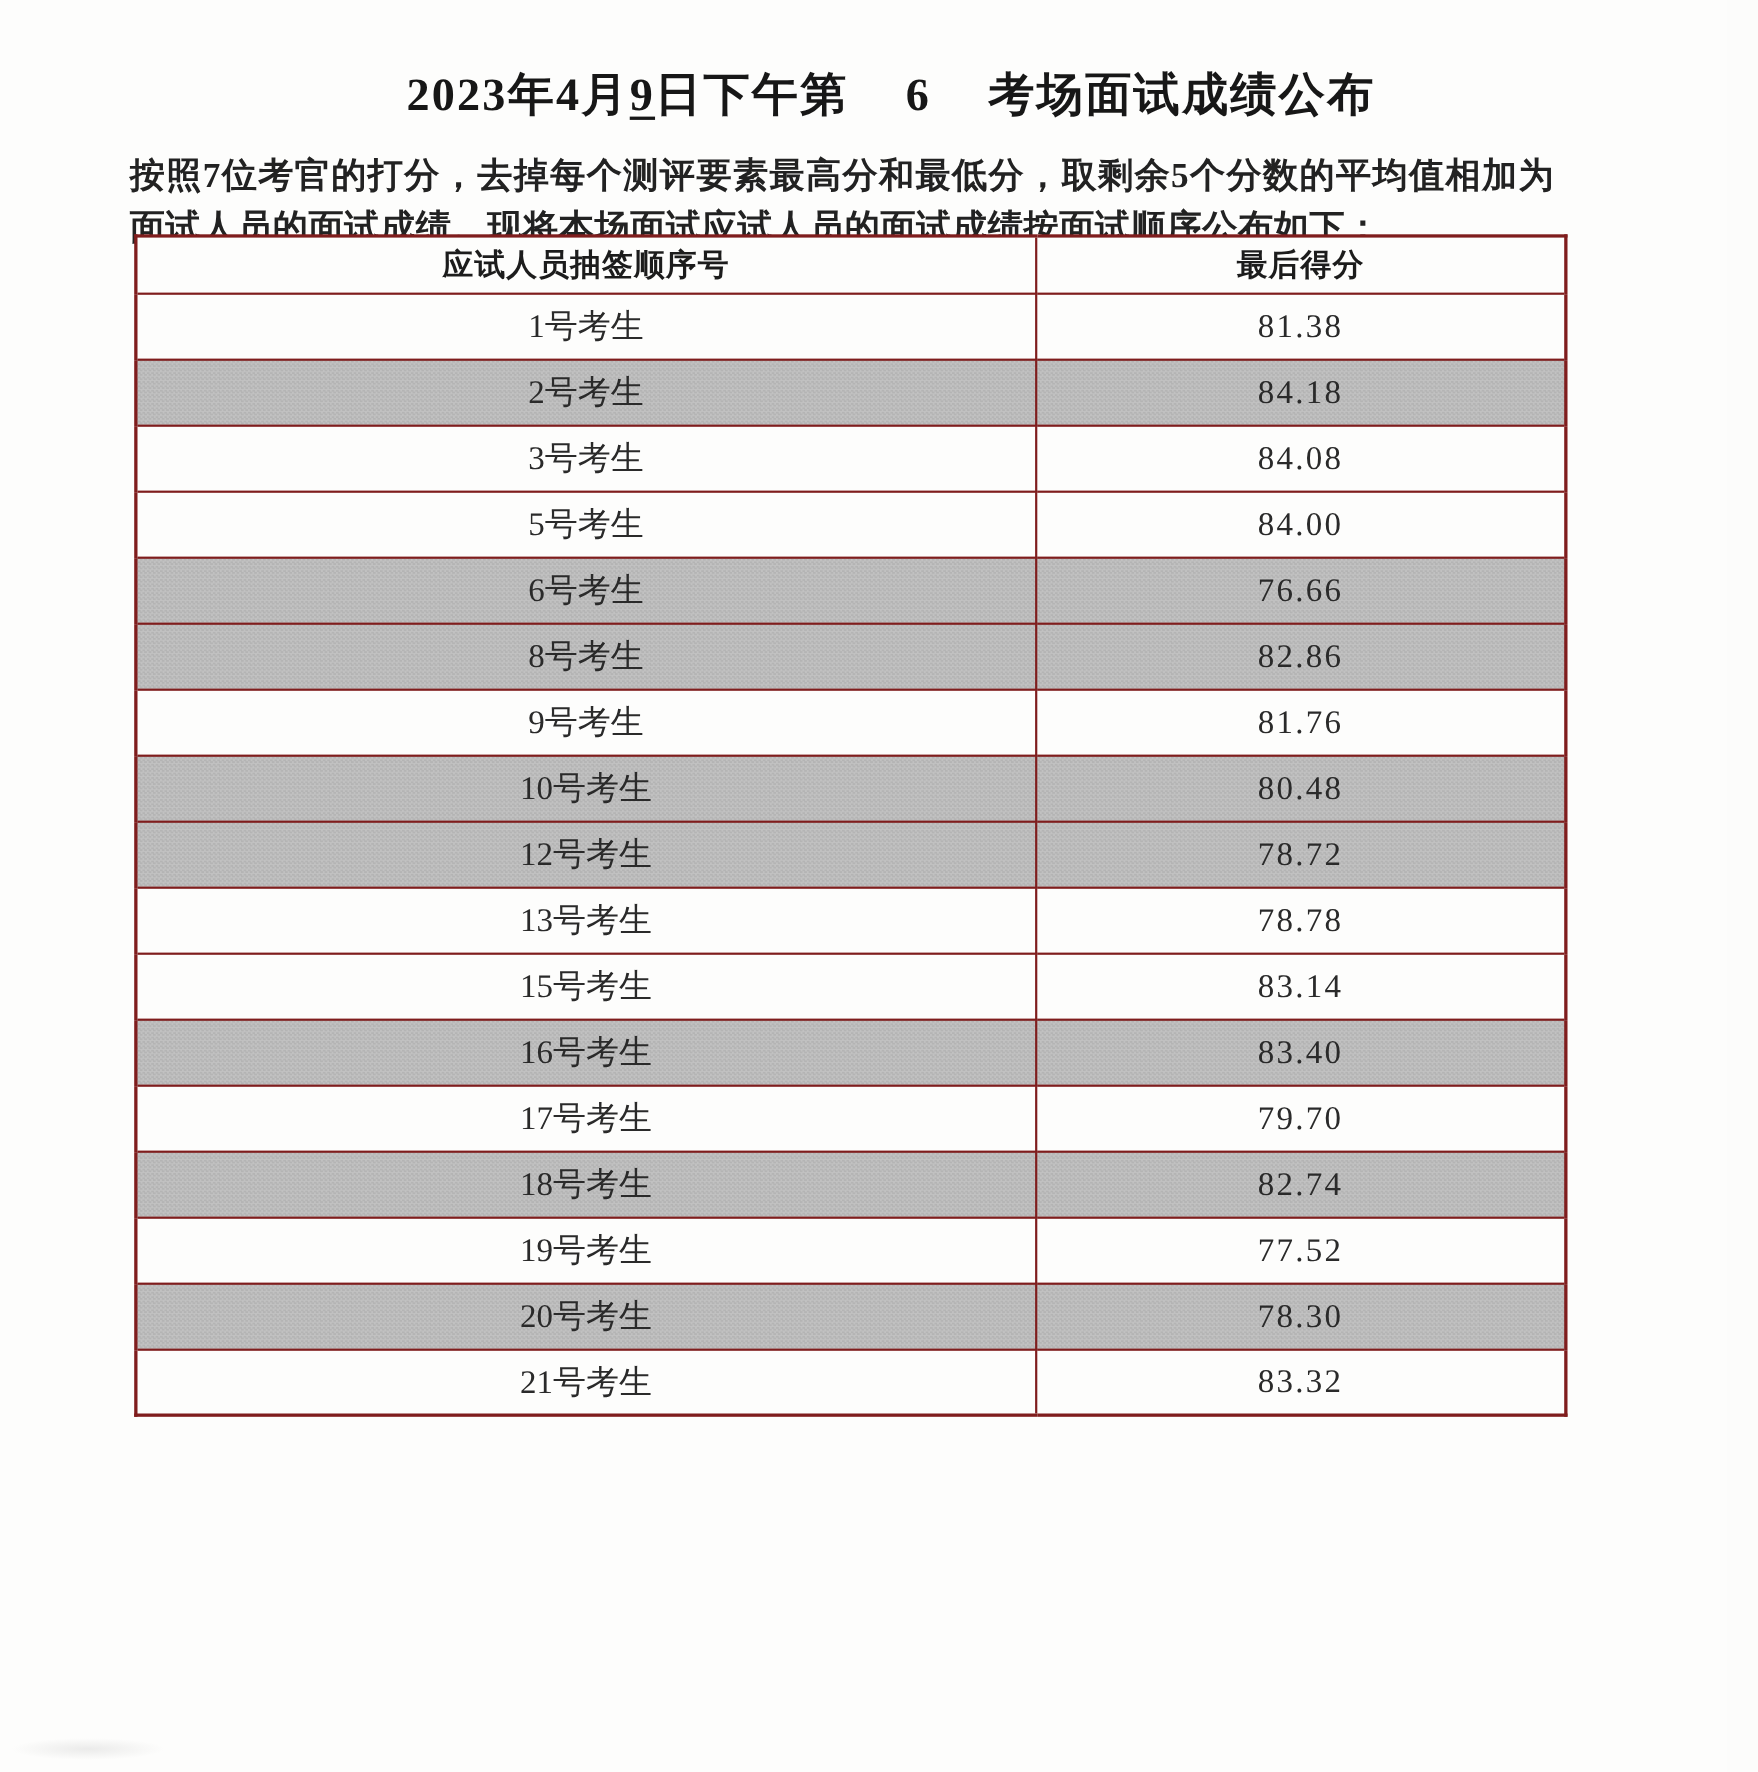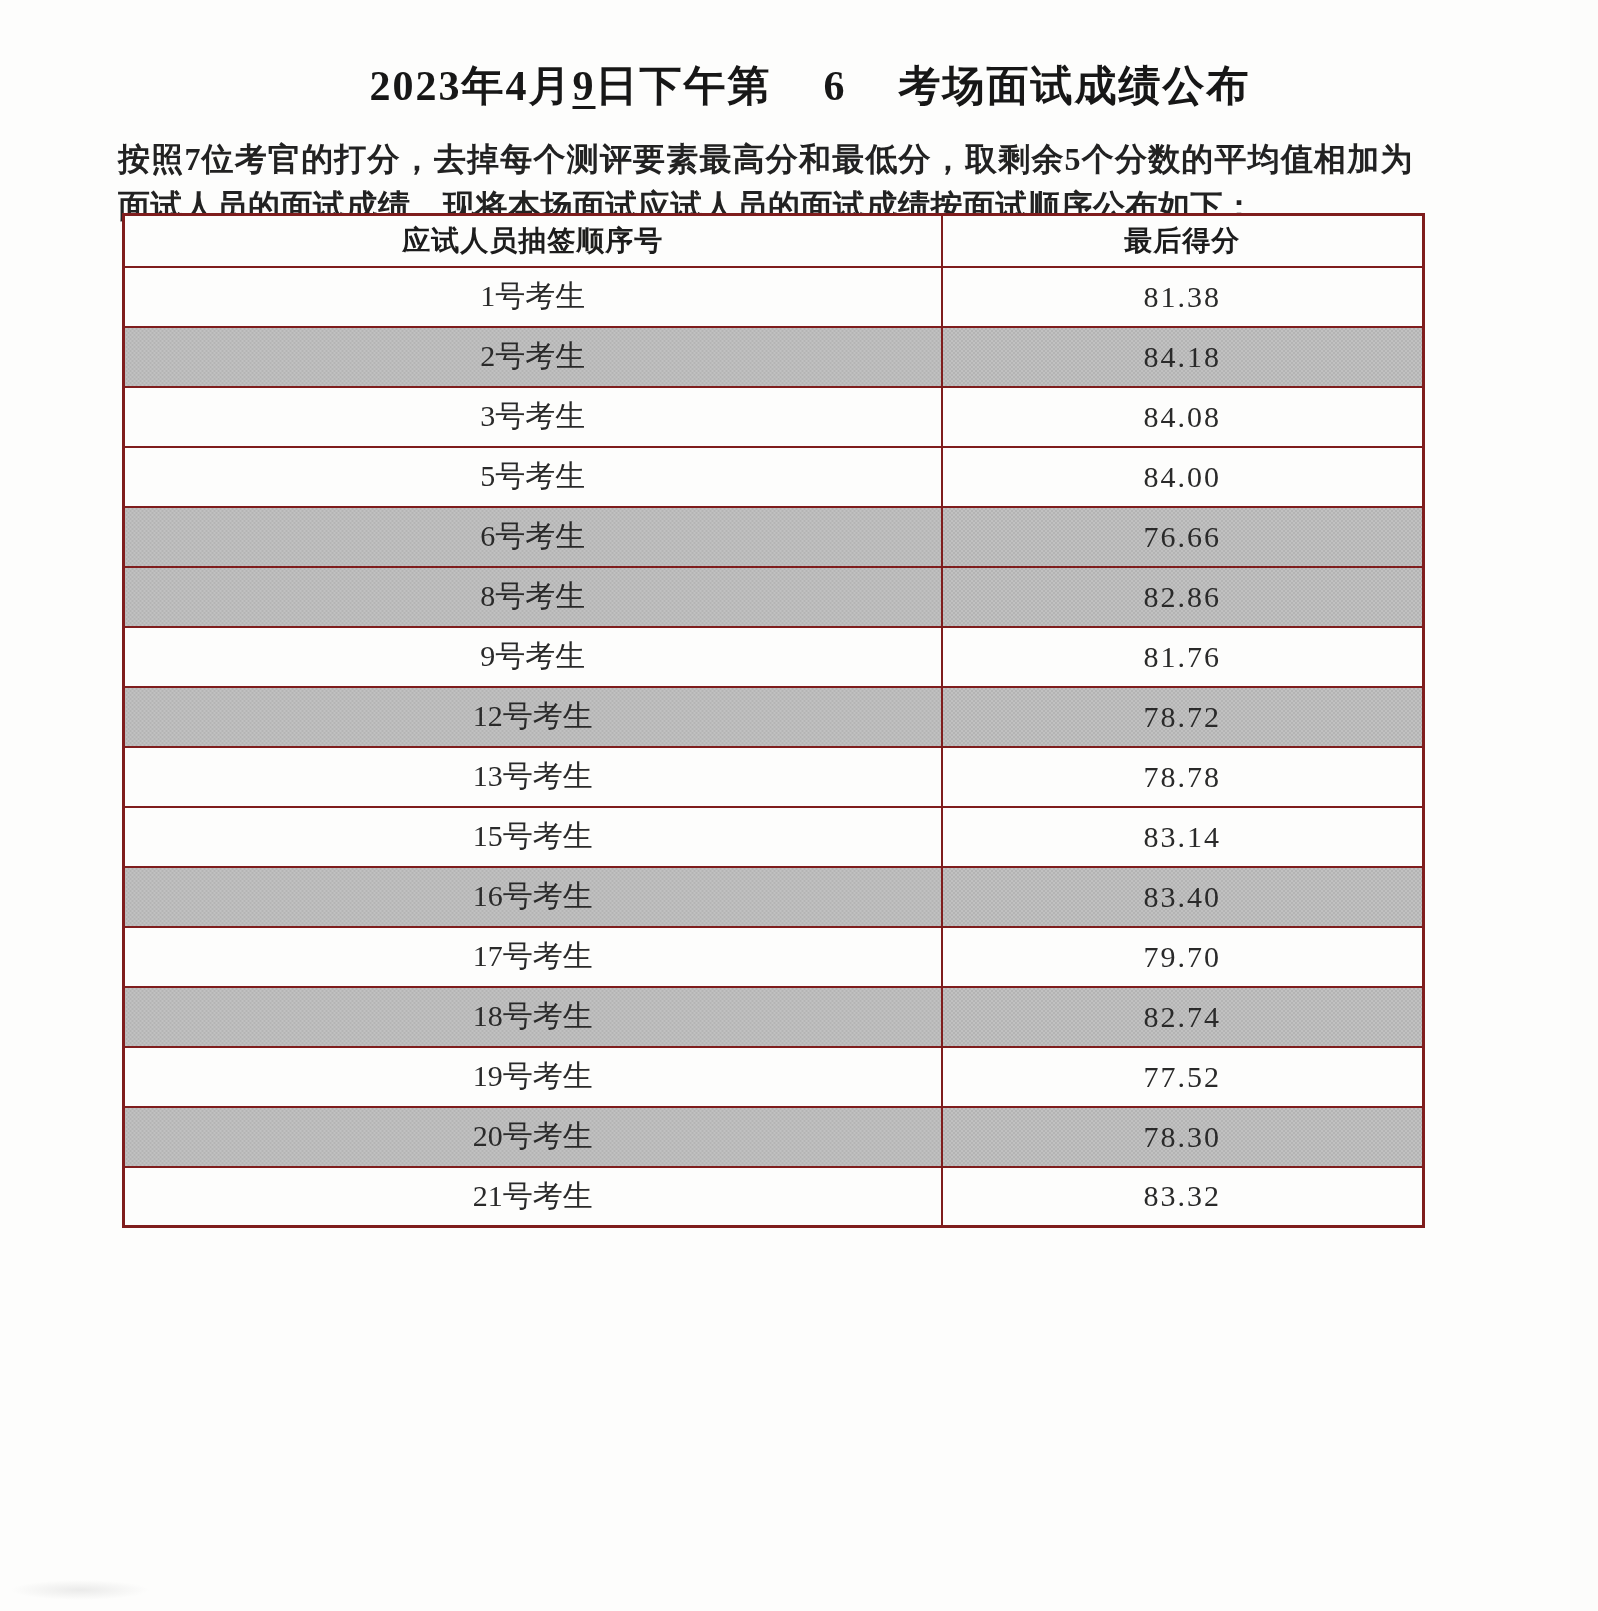--- a/index.html
+++ b/index.html
@@ -126,20 +126,24 @@
         </tr>
         <tr class="shaded">
           <td>8号考生</td>
           <td class="score-cell">82.86</td>
         </tr>
         <tr>
           <td>9号考生</td>
           <td class="score-cell">81.76</td>
         </tr>
         <tr class="shaded">
+          <td>10号考生</td>
+          <td class="score-cell">80.48</td>
+        </tr>
+        <tr class="shaded">
           <td>12号考生</td>
           <td class="score-cell">78.72</td>
         </tr>
         <tr>
           <td>13号考生</td>
           <td class="score-cell">78.78</td>
         </tr>
         <tr>
           <td>15号考生</td>
           <td class="score-cell">83.14</td>

